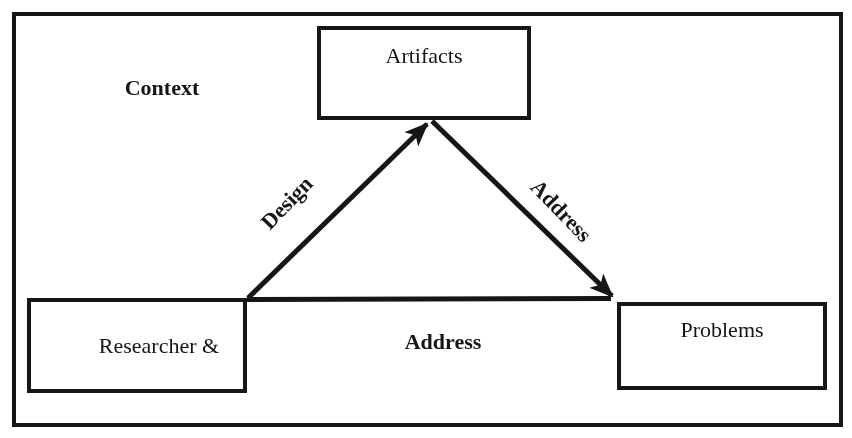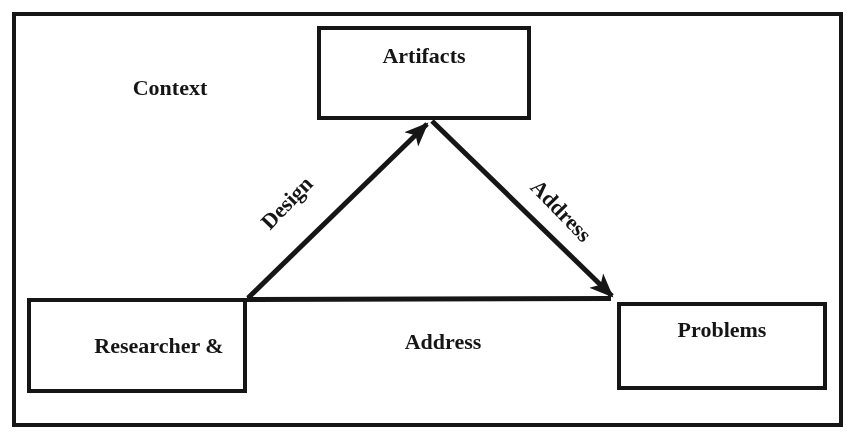--- a/index.html
+++ b/index.html
@@ -34,21 +34,21 @@
   }
   .node {
     position: absolute;
     border: 4px solid #161616;
     box-sizing: border-box;
     background: #ffffff;
     display: flex;
     flex-direction: column;
     align-items: center;
     color: #151515;
-    font-weight: bold;
+    font-weight: normal;
     font-size: 22px;
     line-height: 27px;
     text-align: center;
   }
   .node-artifacts {
     left: 317px; top: 26px;
     width: 214px; height: 94px;
     justify-content: flex-start;
     padding-top: 12px;
   }
@@ -65,21 +65,21 @@
     padding-top: 10px;
   }
   .floating-label {
     position: absolute;
     color: #151515;
     font-weight: bold;
     font-size: 22px;
     white-space: nowrap;
   }
   .label-context {
-    left: 170px; top: 88px;
+    left: 162px; top: 88px;
     transform: translate(-50%, -50%);
   }
   .label-design {
     left: 287px; top: 203px;
     transform: translate(-50%, -50%) rotate(-46deg);
   }
   .label-address {
     left: 561px; top: 211px;
     transform: translate(-50%, -50%) rotate(46deg);
   }

